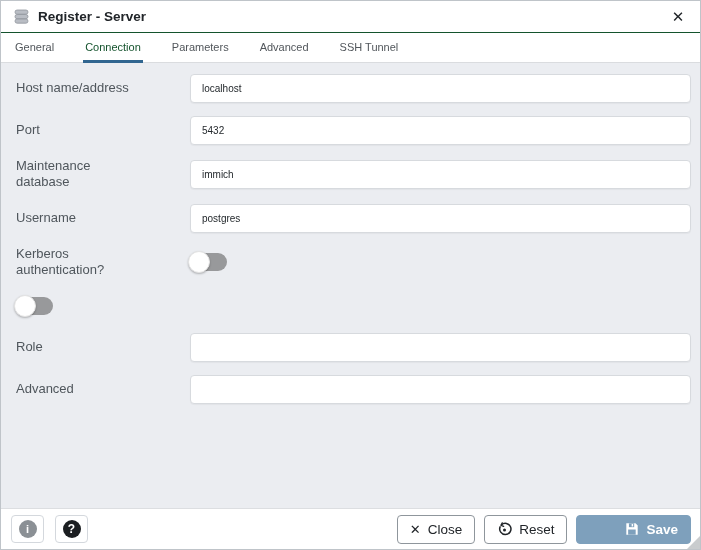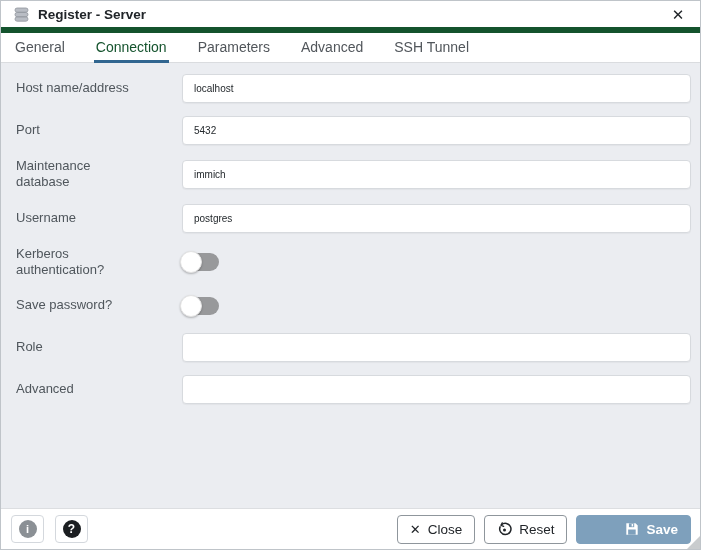--- a/index.html
+++ b/index.html
@@ -11,59 +11,59 @@
     background:#ebedf1;
     border:1px solid #bfc4c9;
     position:relative;
     display:flex; flex-direction:column;
     overflow:hidden;
   }
 
   
   .titlebar {
     height:32px; background:#ffffff;
-    border-bottom:6px solid #14532d;
+    border-bottom:1px solid #14532d;
     display:flex; align-items:center;
     padding:0 12px; flex:0 0 auto;
   }
   .titlebar .win-icon { width:17px; height:17px; margin-right:8px; display:flex; align-items:center; }
   .title-text { font-size:13.5px; font-weight:bold; color:#212529; }
   .titlebar-close {
     margin-left:auto; width:20px; height:20px;
     display:flex; align-items:center; justify-content:center;
     cursor:pointer; color:#212529; font-size:15px; line-height:1;
     background:none; border:none;
   }
 
   
   .tabs {
     height:30px; background:#ffffff;
     border-bottom:1px solid #dadcdf;
     display:flex; align-items:stretch;
     padding-left:12px; flex:0 0 auto;
   }
   .tab {
-    font-size:14px; color:#51565b;
+    font-size:11px; color:#51565b;
     display:flex; align-items:center;
     padding:0 2px; margin-right:27px; margin-bottom:-1px;
     border-bottom:3px solid transparent;
     cursor:pointer; background:none; border-top:none; border-left:none; border-right:none;
     font-family:"Liberation Sans", sans-serif;
   }
   .tab.active { color:#14532d; border-bottom-color:#316690; }
 
   
   .body {
     flex:1 1 auto; background:#ebedf1;
     padding:11px 9px 0 15px;
     overflow:hidden;
   }
   .form-row {
     display:grid; grid-template-columns:166px 1fr;
-    align-items:center; margin-bottom:13px; min-height:29px;
+    align-items:center; margin-bottom:13px; min-height:29px;gap:8px;
   }
   .form-label {
     font-size:13px; color:#4f565c; line-height:1.25;
     padding-right:38px;
   }
   .text-input {
     height:29px; width:100%;
     background:#ffffff; border:1px solid #d7dade; border-radius:4px;
     padding:0 11px; font-size:10px; color:#24292d;
     font-family:"Liberation Sans", sans-serif;
@@ -174,21 +174,20 @@
 
     <div class="form-row">
       <div class="form-label">Kerberos authentication?</div>
       <div class="toggle">
           <span class="knob"></span>
         </div>
     </div>
 
 
     <div class="form-row">
-      <div class="form-label">Save password?</div>
       <div class="toggle">
           <span class="knob"></span>
         </div>
     </div>
 
     <div class="form-row">
       <div class="form-label">Role</div>
       <input class="text-input" value="" style="">
     </div>
 

